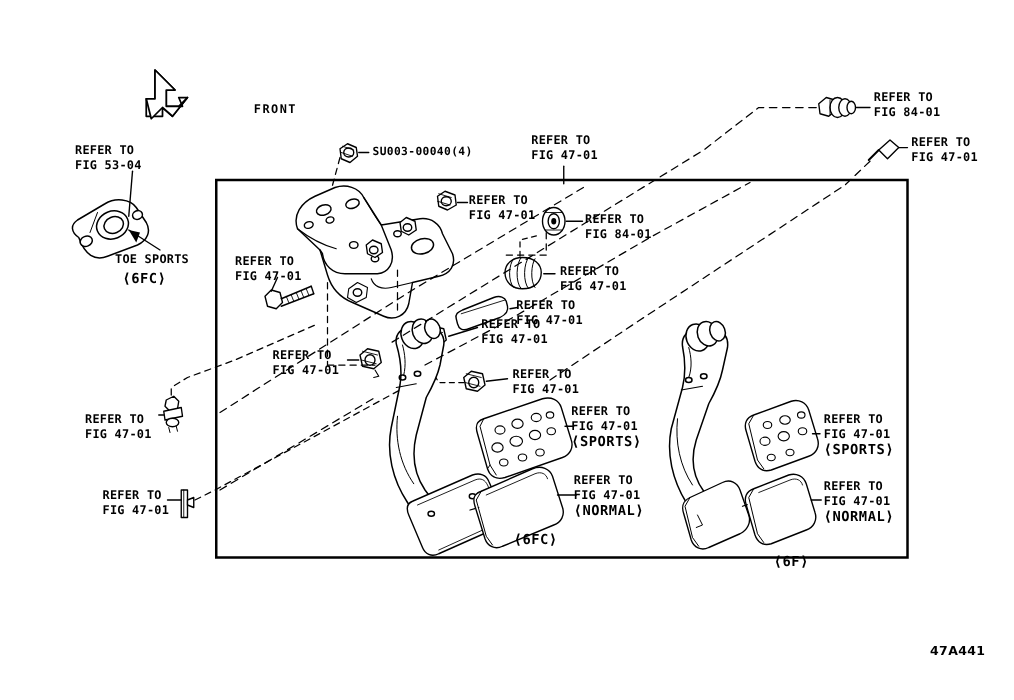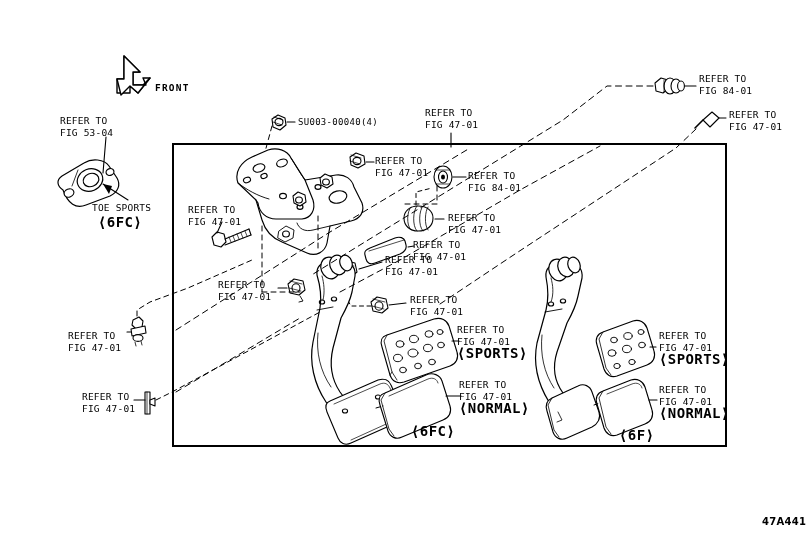--- a/index.html
+++ b/index.html
@@ -1,24 +1,24 @@
 <!DOCTYPE html>
 <html><head>
 <meta charset="utf-8">
 <style>
   html,body{margin:0;padding:0;background:#ffffff;}
   body{width:811px;height:560px;overflow:hidden;
        font-family:"DejaVu Sans Mono","Liberation Mono",monospace;}
   #sheet{position:relative;width:811px;height:560px;background:#fff;}
   .lbl{position:absolute;font-family:"DejaVu Sans Mono","Liberation Mono",monospace;
-       font-size:9.5px;font-weight:normal;color:#000;line-height:11.5px;
+       font-size:9.5px;font-weight:bold;color:#000;line-height:11.5px;
        letter-spacing:0.2px;white-space:pre;}
   .lbl.code{font-size:9px;letter-spacing:0.3px;}
-  .lbl.tag{font-size:14px;font-weight:bold;letter-spacing:0.4px;}
-  .lbl.front{font-size:9.5px;font-weight:bold;letter-spacing:1.2px;}
+  .lbl.tag{font-size:11px;font-weight:bold;letter-spacing:0.4px;}
+  .lbl.front{font-size:9.5px;font-weight:bold;letter-spacing:1.2px;margin-left:48px;}
   .lbl.sheetid{font-family:"DejaVu Sans","Liberation Sans",sans-serif;
        font-size:10px;font-weight:bold;letter-spacing:0.3px;}
   #mainbox{position:absolute;left:172px;top:143px;width:555px;height:304px;
        border:2px solid #000;box-sizing:border-box;background:transparent;}
   svg.art{position:absolute;left:0;top:0;width:811px;height:560px;
        pointer-events:none;overflow:visible;}
 </style>
 </head>
 <body>
 
@@ -380,19 +380,19 @@
   <div class="lbl tag" style="left:659px;top:408px;">⟨NORMAL⟩</div>
 
   <div class="lbl" style="left:699px;top:73px;">REFER TO
 FIG 84-01</div>
 
   <div class="lbl" style="left:729px;top:109px;">REFER TO
 FIG 47-01</div>
 
   <div class="lbl tag" style="left:411px;top:426px;">⟨6FC⟩</div>
 
-  <div class="lbl tag" style="left:619px;top:430px;">⟨6F⟩</div>
+  <div class="lbl tag" style="left:619px;top:444px;">⟨6F⟩</div>
 
   <div class="lbl front" style="left:155px;top:82px;">FRONT</div>
 
-  <div class="lbl sheetid" style="left:744px;top:516px;margin-left:18px;">47A441</div>
+  <div class="lbl sheetid" style="left:744px;top:516px;">47A441</div>
 
 </div>
 
 </body></html>

